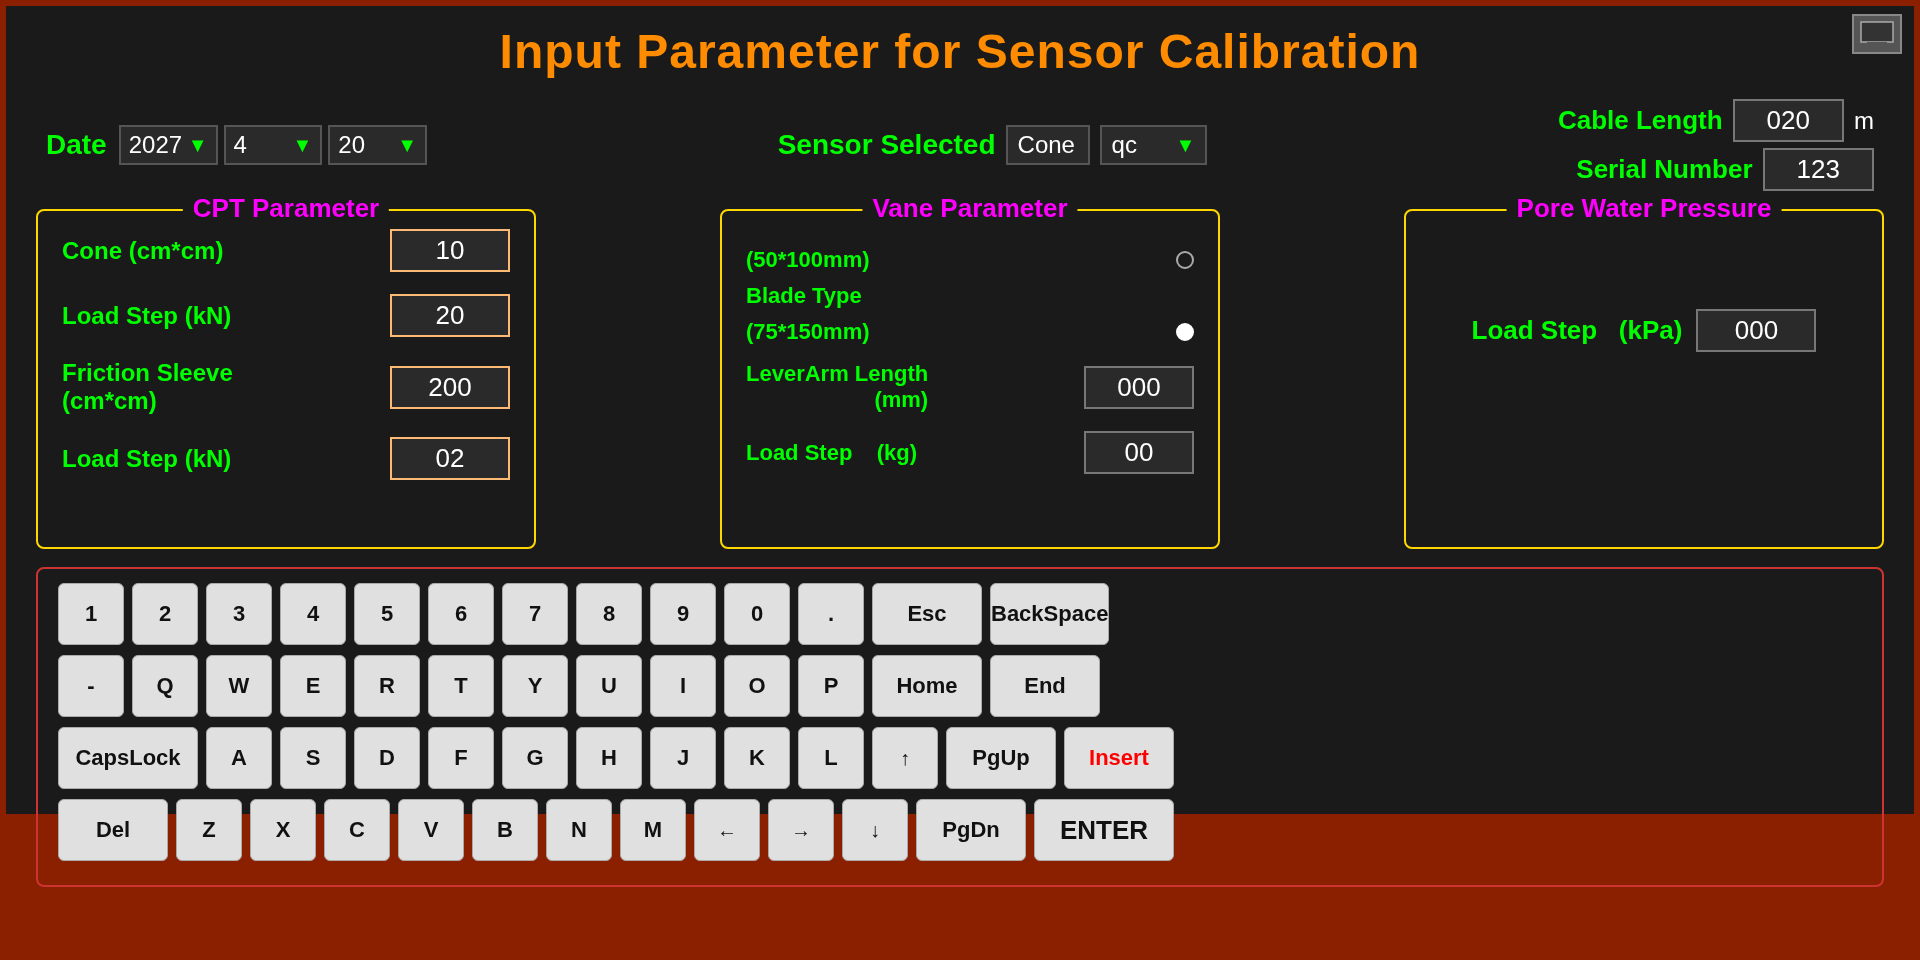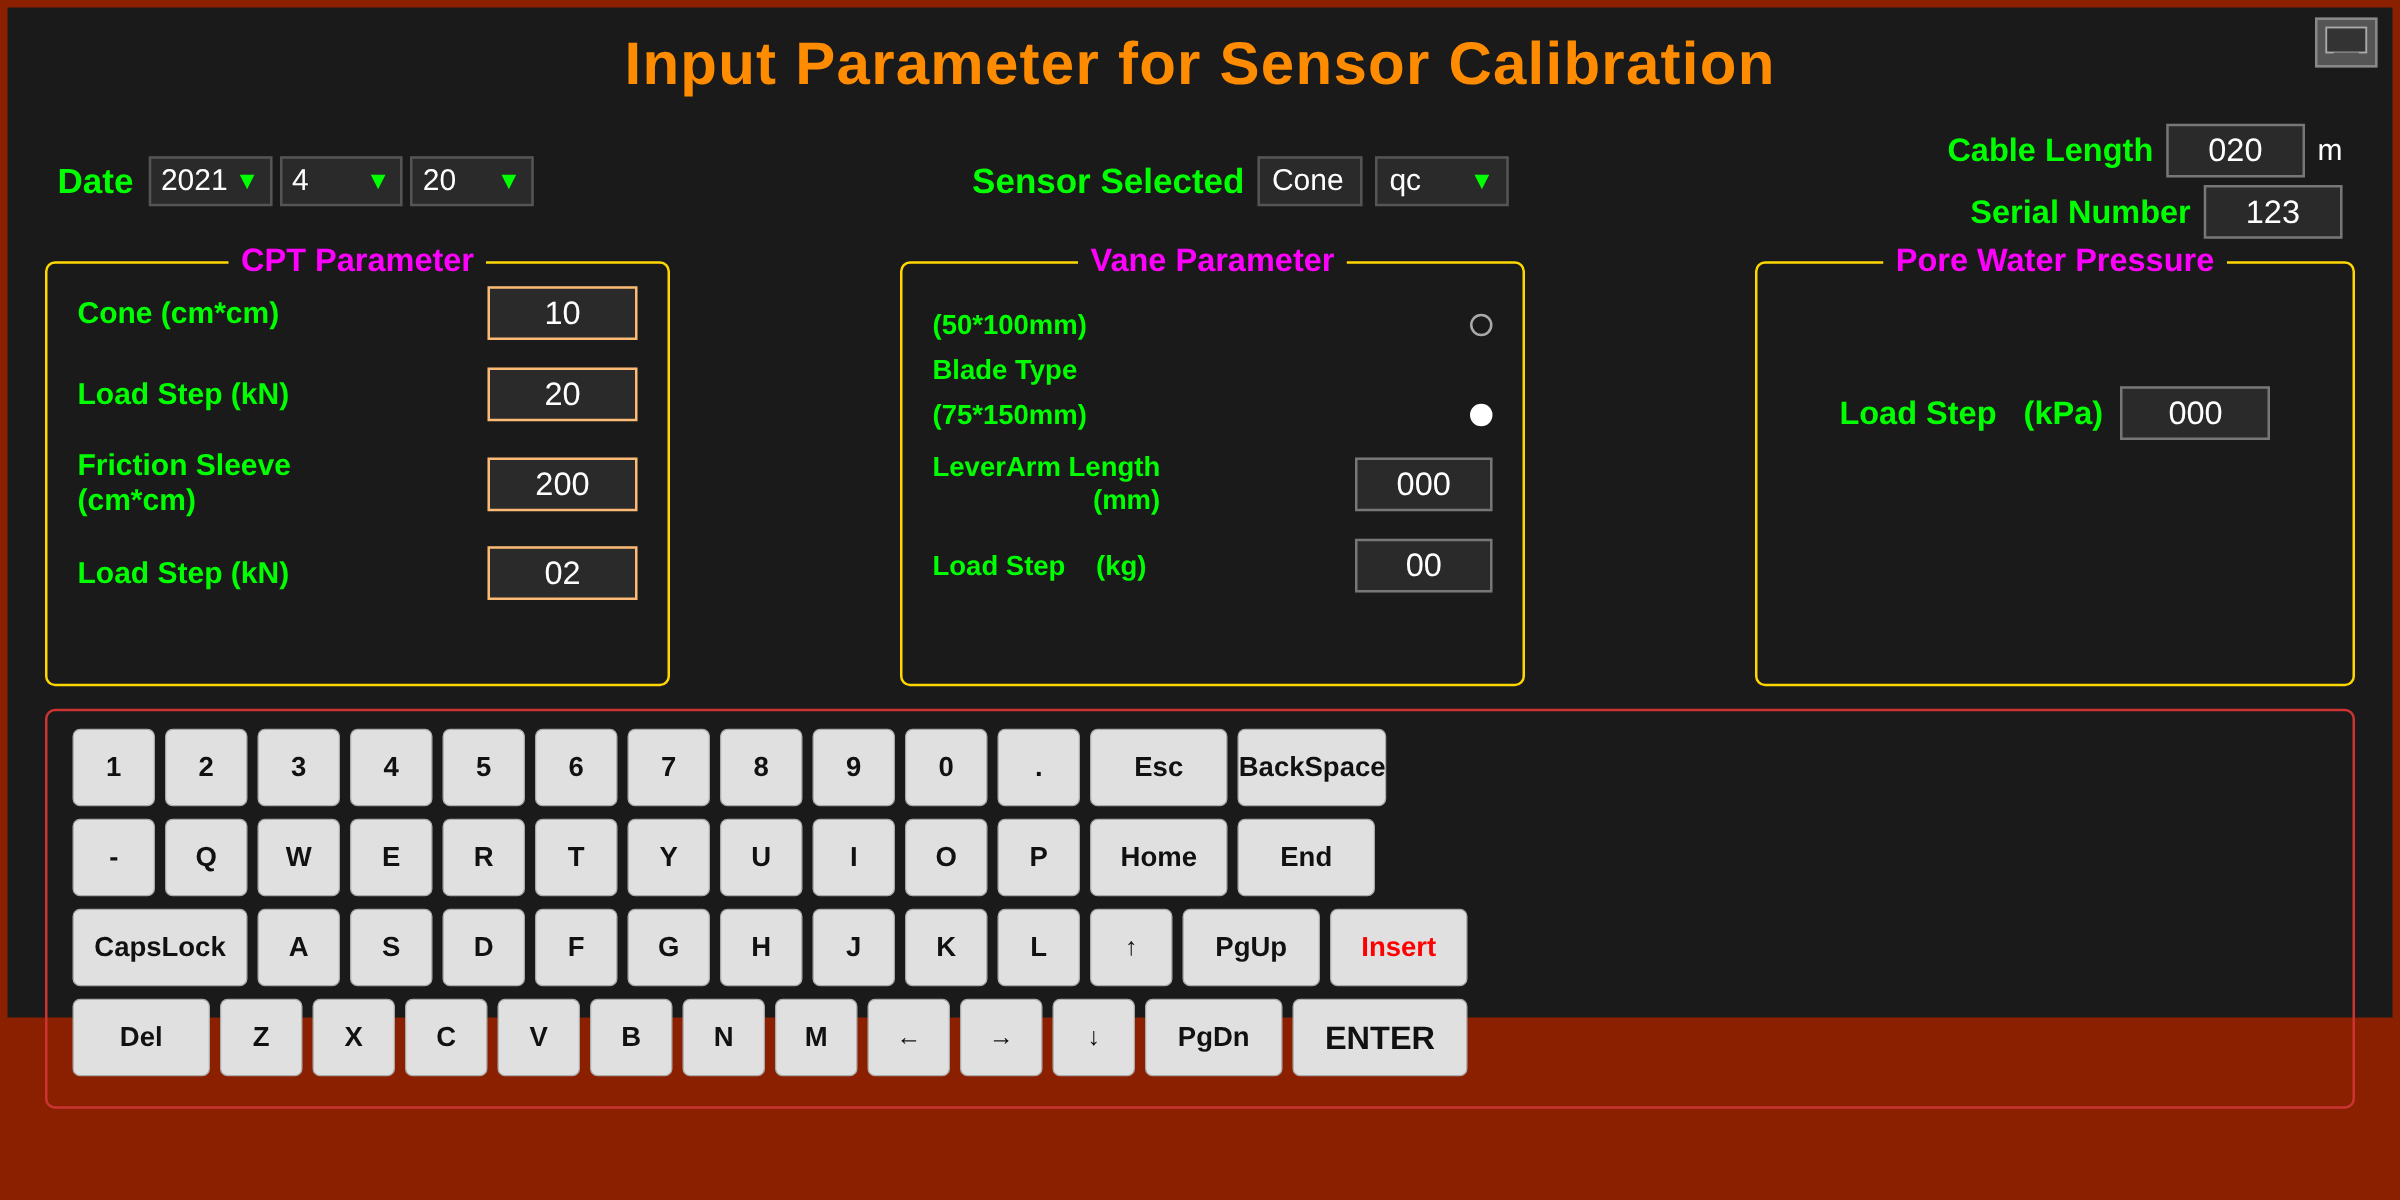--- a/index.html
+++ b/index.html
@@ -328,21 +328,21 @@
     </svg>
   </div>
 
   <div id="page-title">Input Parameter for Sensor Calibration</div>
 
   <div id="top-bar">
 
     <div id="date-section">
       <span class="date-label">Date</span>
       <div class="date-dropdown">
-        <span class="dd-val">2021</span>
+        <span class="dd-val">2027</span>
         <span class="dd-arrow">▼</span>
       </div>
       <div class="date-dropdown">
         <span class="dd-val">4</span>
         <span class="dd-arrow">▼</span>
       </div>
       <div class="date-dropdown">
         <span class="dd-val">20</span>
         <span class="dd-arrow">▼</span>
       </div>

